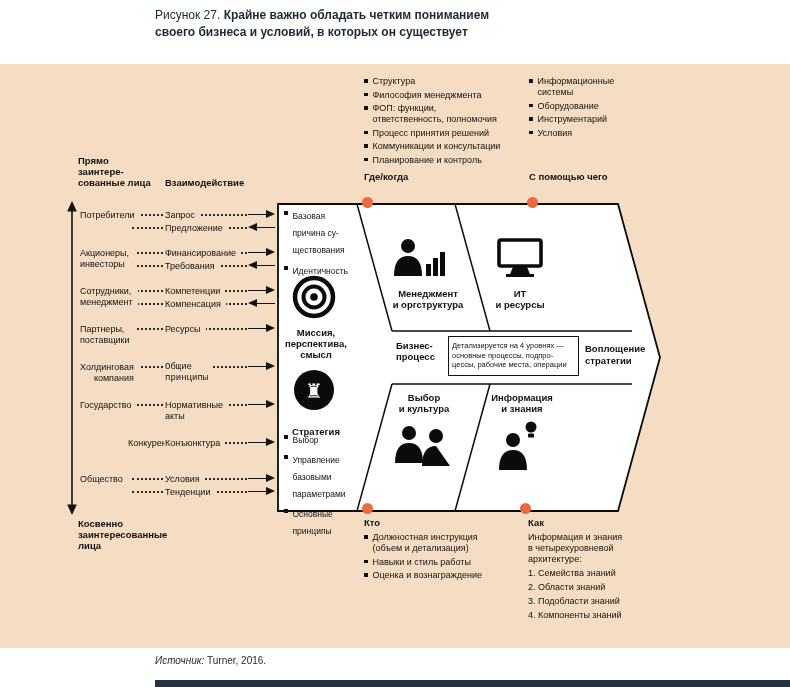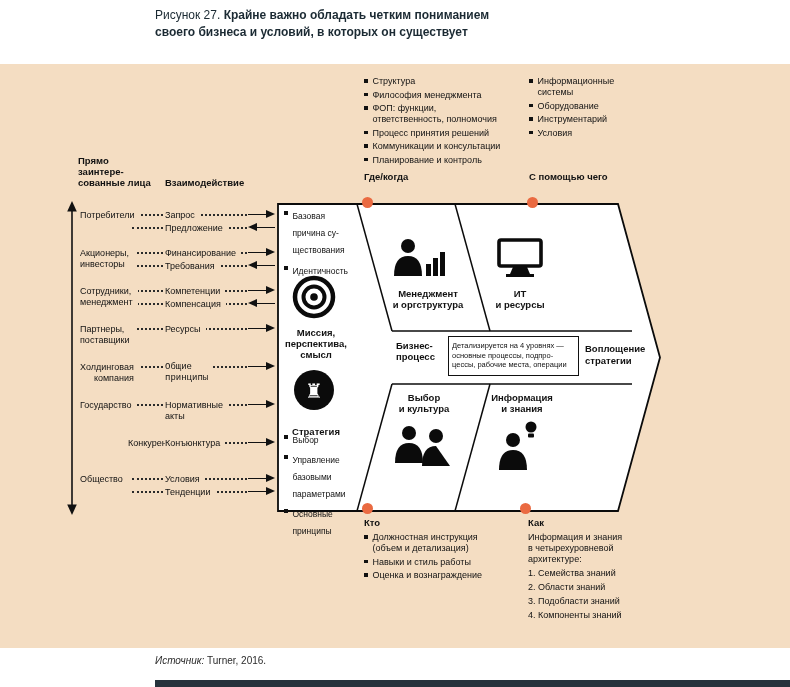--- a/index.html
+++ b/index.html
@@ -156,20 +156,23 @@
         <span class="pre s9">Условия</span>
       </div>
   </div>
   <div class="abs clabel" style="left:529px;top:171px;">С помощью чего</div>
   <div class="abs odot" style="left:527px;top:197px;"></div>
 
   <div class="abs sk-head pre" style="left:78px;top:155px;">Прямо
 заинтере-
 сованные лица</div>
   <div class="abs sk-head" style="left:165px;top:177px;">Взаимодействие</div>
+  <div class="abs sk-head pre" style="left:78px;top:518px;">Косвенно
+заинтересованные
+лица</div>
 
   <div class="abs sk-name pre" style="top:210px;">Потребители</div>
   <div class="abs sk-name pre" style="top:248px;">Акционеры,
 инвесторы</div>
   <div class="abs sk-name pre" style="top:286px;">Сотрудники,
 менеджмент</div>
   <div class="abs sk-name pre" style="top:324px;">Партнеры,
 поставщики</div>
   <div class="abs sk-name pre" style="top:362px;text-align:right;">Холдинговая
 компания</div>

